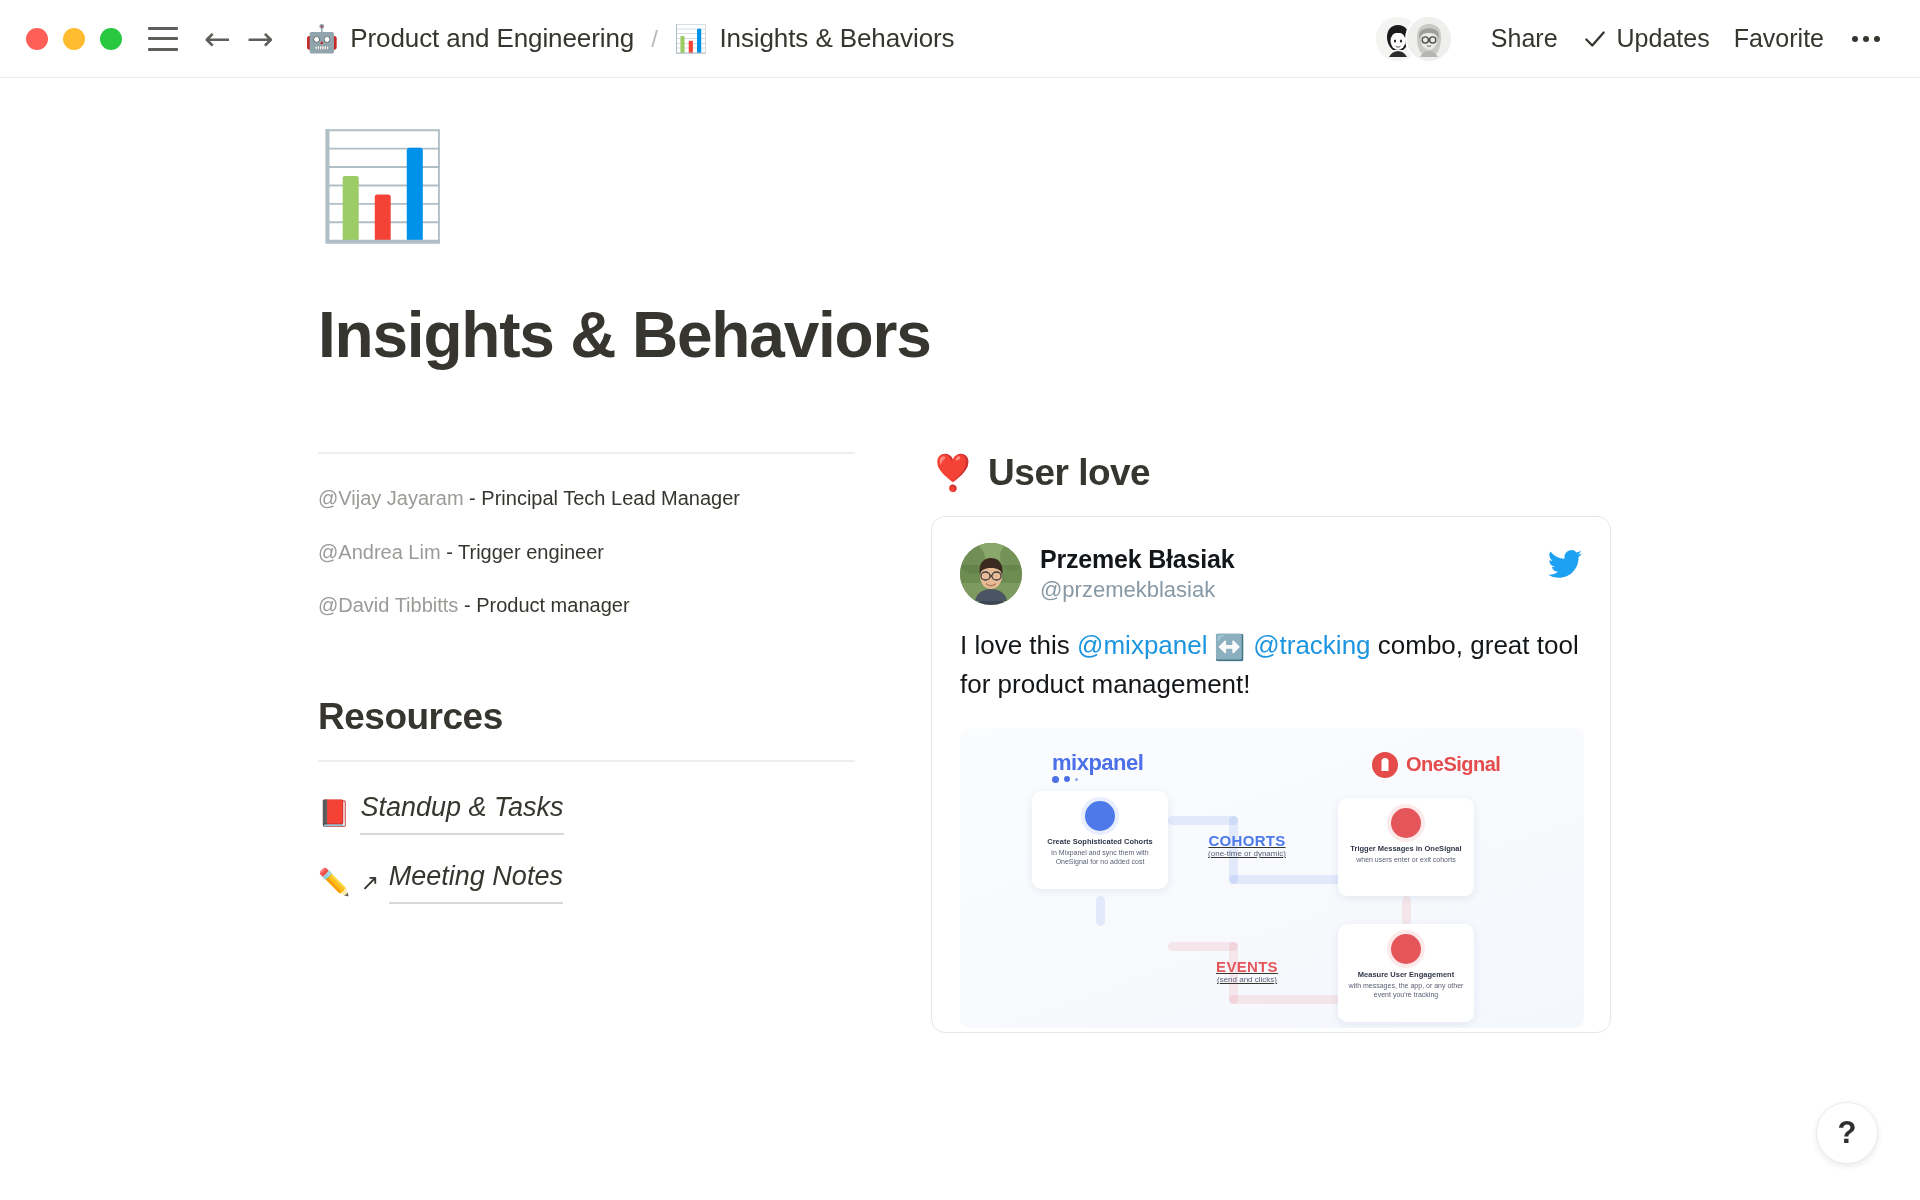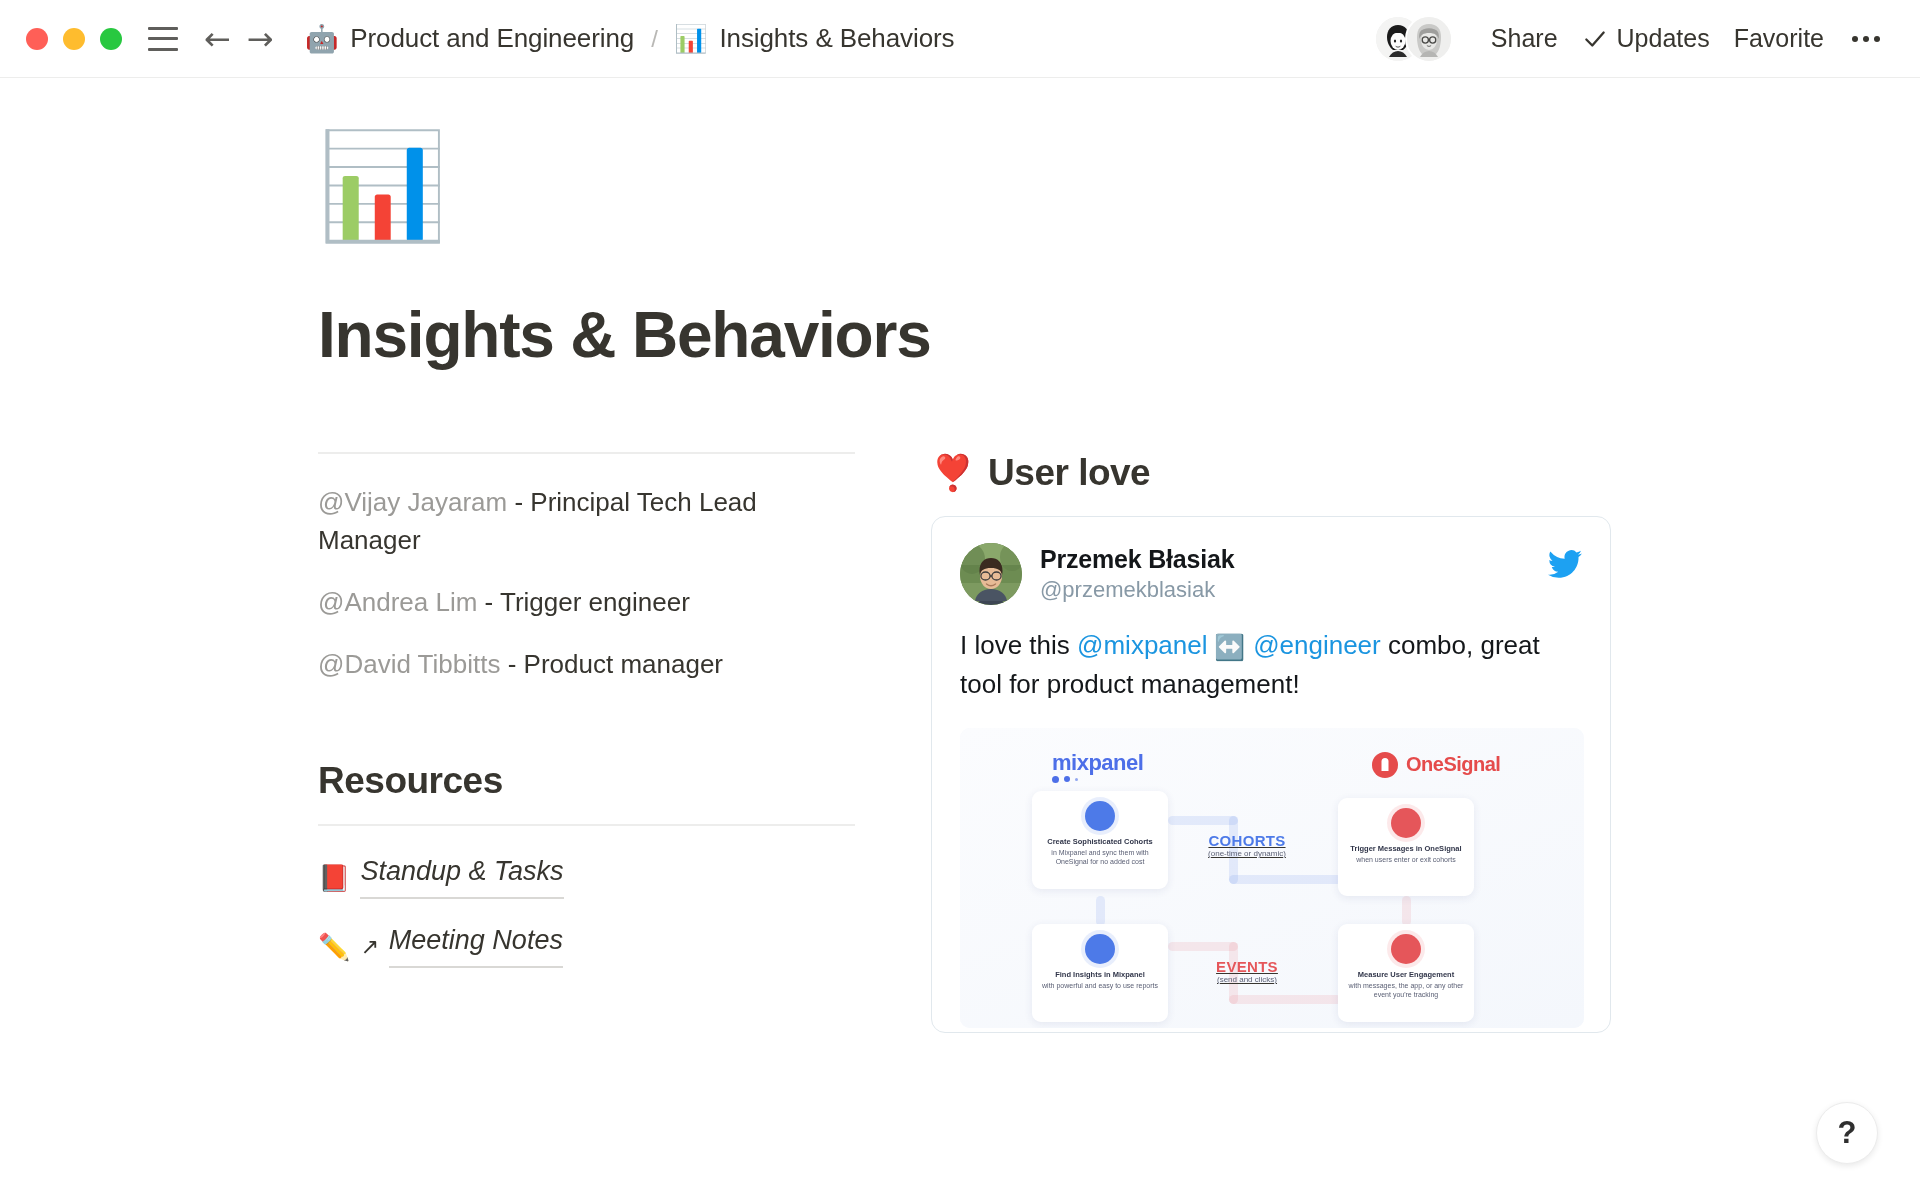--- a/index.html
+++ b/index.html
@@ -120,21 +120,21 @@
     font-weight: bold;
     letter-spacing: -0.5px;
     color: #37352f;
     margin-bottom: 22px;
     display: flex; align-items: center; gap: 14px;
   }
   .section-head .emoji { font-family: "DejaVu Sans", sans-serif; font-size: 35px; }
   .divider { height: 2px; background: #ededec; margin-bottom: 30px; }
 
   .team-line {
-    font-size: 26px;
+    font-size: 20px;
     line-height: 1.46;
     color: #37352f;
     margin-bottom: 24px;
   }
   .mention { color: #9b9a97; }
 
   .res-item {
     display: flex; align-items: center; gap: 10px;
     font-size: 27px; margin-bottom: 26px; color: #37352f;
   }
@@ -408,21 +408,21 @@
             </div>
 
             <span class="tweet-bird">
               <svg width="34" height="34" viewBox="0 0 24 24" fill="#1da1f2" aria-hidden="true">
                 <path d="M23.95 4.57a10 10 0 01-2.82.77 4.96 4.96 0 002.16-2.72c-.95.56-2 .96-3.13 1.18a4.92 4.92 0 00-8.38 4.48A13.97 13.97 0 011.64 3.16a4.92 4.92 0 001.52 6.57 4.9 4.9 0 01-2.23-.62v.06a4.92 4.92 0 003.95 4.83 4.96 4.96 0 01-2.22.08 4.93 4.93 0 004.6 3.42A9.87 9.87 0 010 19.54a13.94 13.94 0 007.55 2.21c9.06 0 14-7.5 14-14v-.64a10 10 0 002.4-2.54z"></path>
               </svg>
             </span>
           </div>
 
           <p class="tweet-text">
-            <span>I love this </span><span class="tw-link">@mixpanel</span><span> </span><span class="tw-emoji">↔️</span><span> </span><span class="tw-link">@engineer</span><span> combo, great tool for product management!</span>
+            <span>I love this </span><span class="tw-link">@mixpanel</span><span> </span><span class="tw-emoji">↔️</span><span> </span><span class="tw-link">@tracking</span><span> combo, great tool for product management!</span>
           </p>
 
           <div class="tweet-media">
             <div class="ig">
 
               <div class="ig-logo ig-mp">mixpanel</div>
               <div class="ig-mp-dots">
                 <i style="width:7px;height:7px;"></i>
                   <i style="width:6px;height:6px;"></i>
                   <i style="width:3px;height:3px;opacity:.6;"></i>
@@ -456,25 +456,20 @@
                 <div class="ig-t">Create Sophisticated Cohorts</div>
                 <div class="ig-s">in Mixpanel and sync them with OneSignal for no added cost</div>
               </div>
 
               <div class="ig-card ig-c2">
                 <span class="ico red"></span>
                 <div class="ig-t">Trigger Messages in OneSignal</div>
                 <div class="ig-s">when users enter or exit cohorts</div>
               </div>
 
-              <div class="ig-card ig-c3">
-                <span class="ico blue"></span>
-                <div class="ig-t">Find Insights in Mixpanel</div>
-                <div class="ig-s">with powerful and easy to use reports</div>
-              </div>
 
               <div class="ig-card ig-c4">
                 <span class="ico red"></span>
                 <div class="ig-t">Measure User Engagement</div>
                 <div class="ig-s">with messages, the app, or any other event you're tracking</div>
               </div>
 
             </div>
           </div>
 

